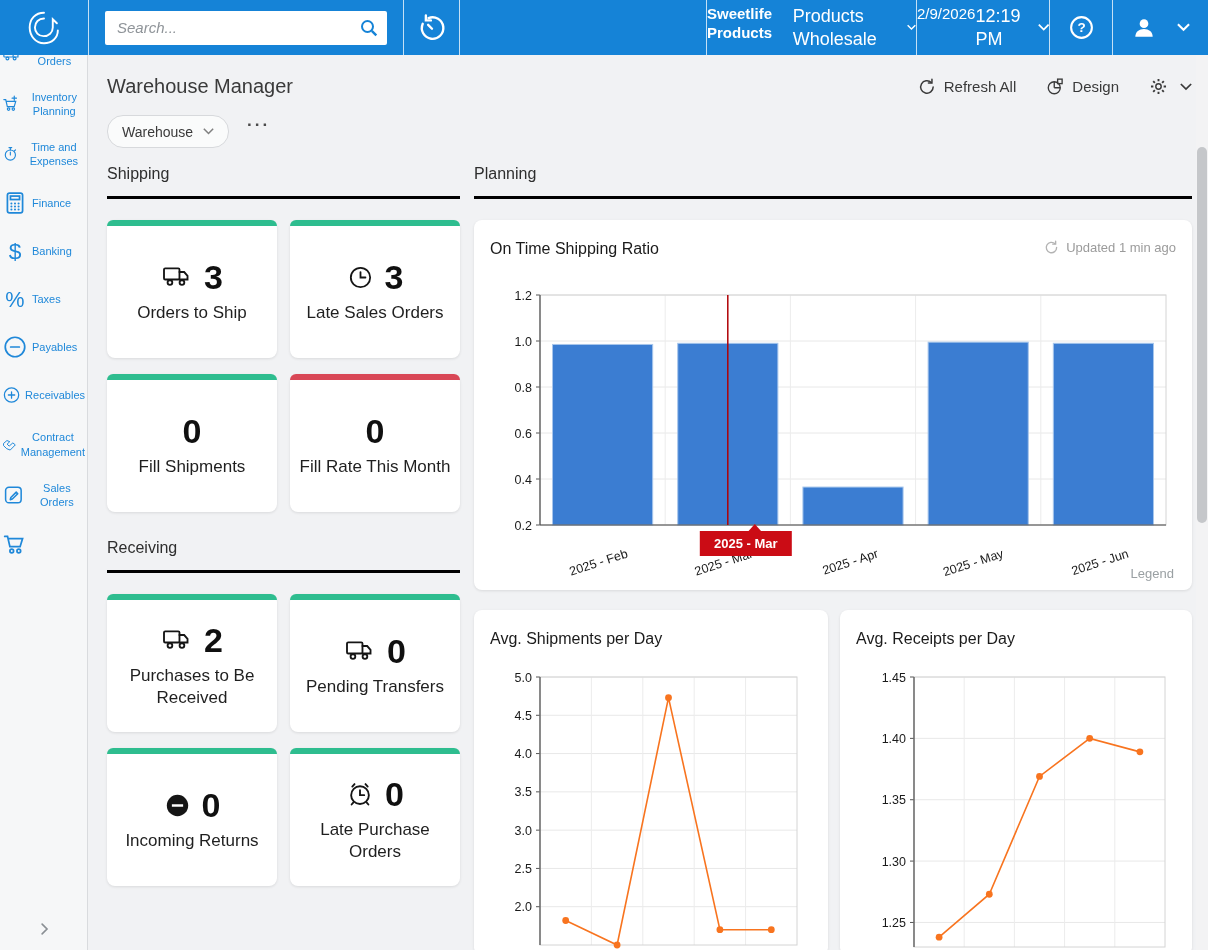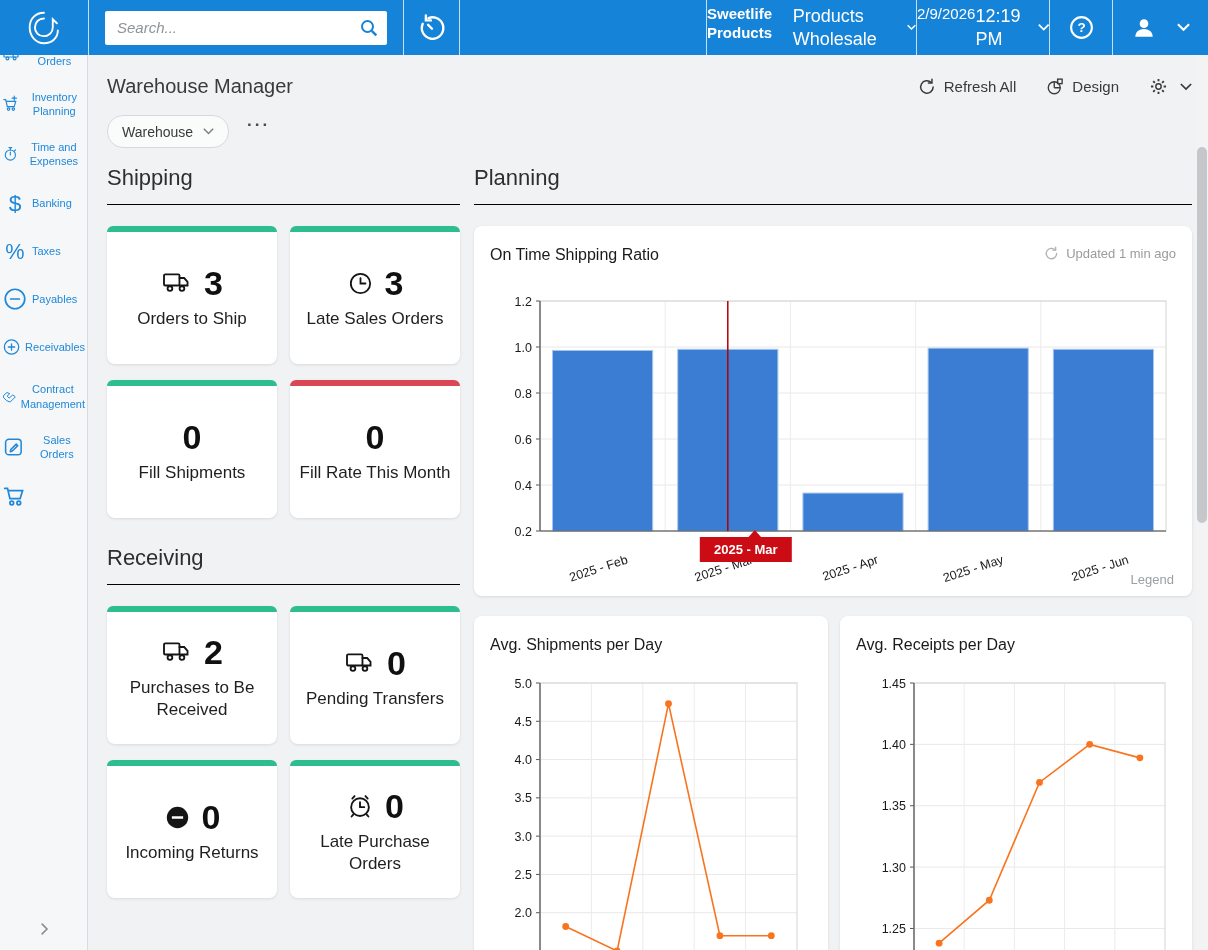--- a/index.html
+++ b/index.html
@@ -39,21 +39,21 @@
   .page-title{font-size:20px;color:#3a3a3a}
   .head-actions{margin-left:auto;display:flex;align-items:center;gap:30px}
   .head-btn{display:flex;align-items:center;gap:8px;font-size:15px;color:#3a3a3a;cursor:pointer}
   .toolbar{margin-top:17px;display:flex;align-items:flex-start;gap:18px}
   .pill{height:33px;padding:0 14px;border:1px solid #d7d9dc;background:#fafbfb;border-radius:16px;display:flex;align-items:center;gap:10px;font-size:14px;color:#3a3a3a;cursor:pointer}
   .more-dots{font-size:17px;font-weight:bold;color:#4a4a4a;letter-spacing:2px;cursor:pointer}
 
   .cols{margin-top:17px;display:flex;gap:14px;align-items:flex-start}
   .col-left{width:353px}
   .col-right{width:718px}
-  .section-h{font-size:22px;color:#2e2e2e;padding-bottom:13px;border-bottom:1px solid #000000;margin-bottom:21px}
+  .section-h{font-size:16px;color:#2e2e2e;padding-bottom:13px;border-bottom:3px solid #000000;margin-bottom:21px}
   .receiving-block{margin-top:27px}
 
   .kpi-grid{display:grid;grid-template-columns:170px 170px;gap:16px 13px}
   .kpi-card{height:138px;background:#fff;border-radius:8px;box-shadow:0 1px 3px rgba(0,0,0,.1);position:relative;display:flex;flex-direction:column;align-items:center;justify-content:center;padding-top:4px;cursor:pointer}
   .kpi-accent{position:absolute;top:0;left:0;right:0;height:6px;border-radius:8px 8px 0 0}
   .kpi-num-row{display:flex;align-items:center;gap:11px}
   .kpi-value{font-size:34px;font-weight:bold;color:#101010}
   .kpi-label{font-size:17px;color:#1f1f1f;text-align:center;line-height:1.3;margin-top:5px;padding:0 6px}
 
   .chart-card{background:#fff;border-radius:8px;box-shadow:0 1px 3px rgba(0,0,0,.1)}
@@ -159,20 +159,38 @@
   <div class="sb-item">
     <svg width="26" height="26" viewBox="0 0 24 24" fill="none" stroke="#1f88d9" stroke-width="1.6" stroke-linecap="round">
       <circle cx="12" cy="13.5" r="7.3"></circle>
         <path d="M12 13.5V9.2"></path>
         <path d="M10 2.8h4M12 2.8v3.4"></path>
         <path d="M17.8 7.7l1.6-1.6"></path>
     </svg>
     <span class="sb-label">Time and Expenses</span>
   </div>
 
+  <div class="sb-item">
+    <svg width="26" height="26" viewBox="0 0 24 24" fill="none" stroke="#1f88d9" stroke-width="1.6">
+      <rect x="5" y="2.8" width="14" height="18.4" rx="2"></rect>
+        <rect x="7.8" y="5.6" width="8.4" height="3.2"></rect>
+      <g fill="#1f88d9" stroke="none">
+        <circle cx="8.7" cy="12.4" r=".95"></circle>
+          <circle cx="12" cy="12.4" r=".95"></circle>
+          <circle cx="15.3" cy="12.4" r=".95"></circle>
+        <circle cx="8.7" cy="15.2" r=".95"></circle>
+          <circle cx="12" cy="15.2" r=".95"></circle>
+          <circle cx="15.3" cy="15.2" r=".95"></circle>
+        <circle cx="8.7" cy="18" r=".95"></circle>
+          <circle cx="12" cy="18" r=".95"></circle>
+          <circle cx="15.3" cy="18" r=".95"></circle>
+      </g>
+    </svg>
+    <span class="sb-label">Finance</span>
+  </div>
 
   <div class="sb-item">
     <svg width="26" height="26" viewBox="0 0 24 24">
       <text x="12" y="19" text-anchor="middle" font-size="21" fill="#1f88d9">$</text>
     </svg>
     <span class="sb-label">Banking</span>
   </div>
 
   <div class="sb-item">
     <svg width="26" height="26" viewBox="0 0 24 24">

